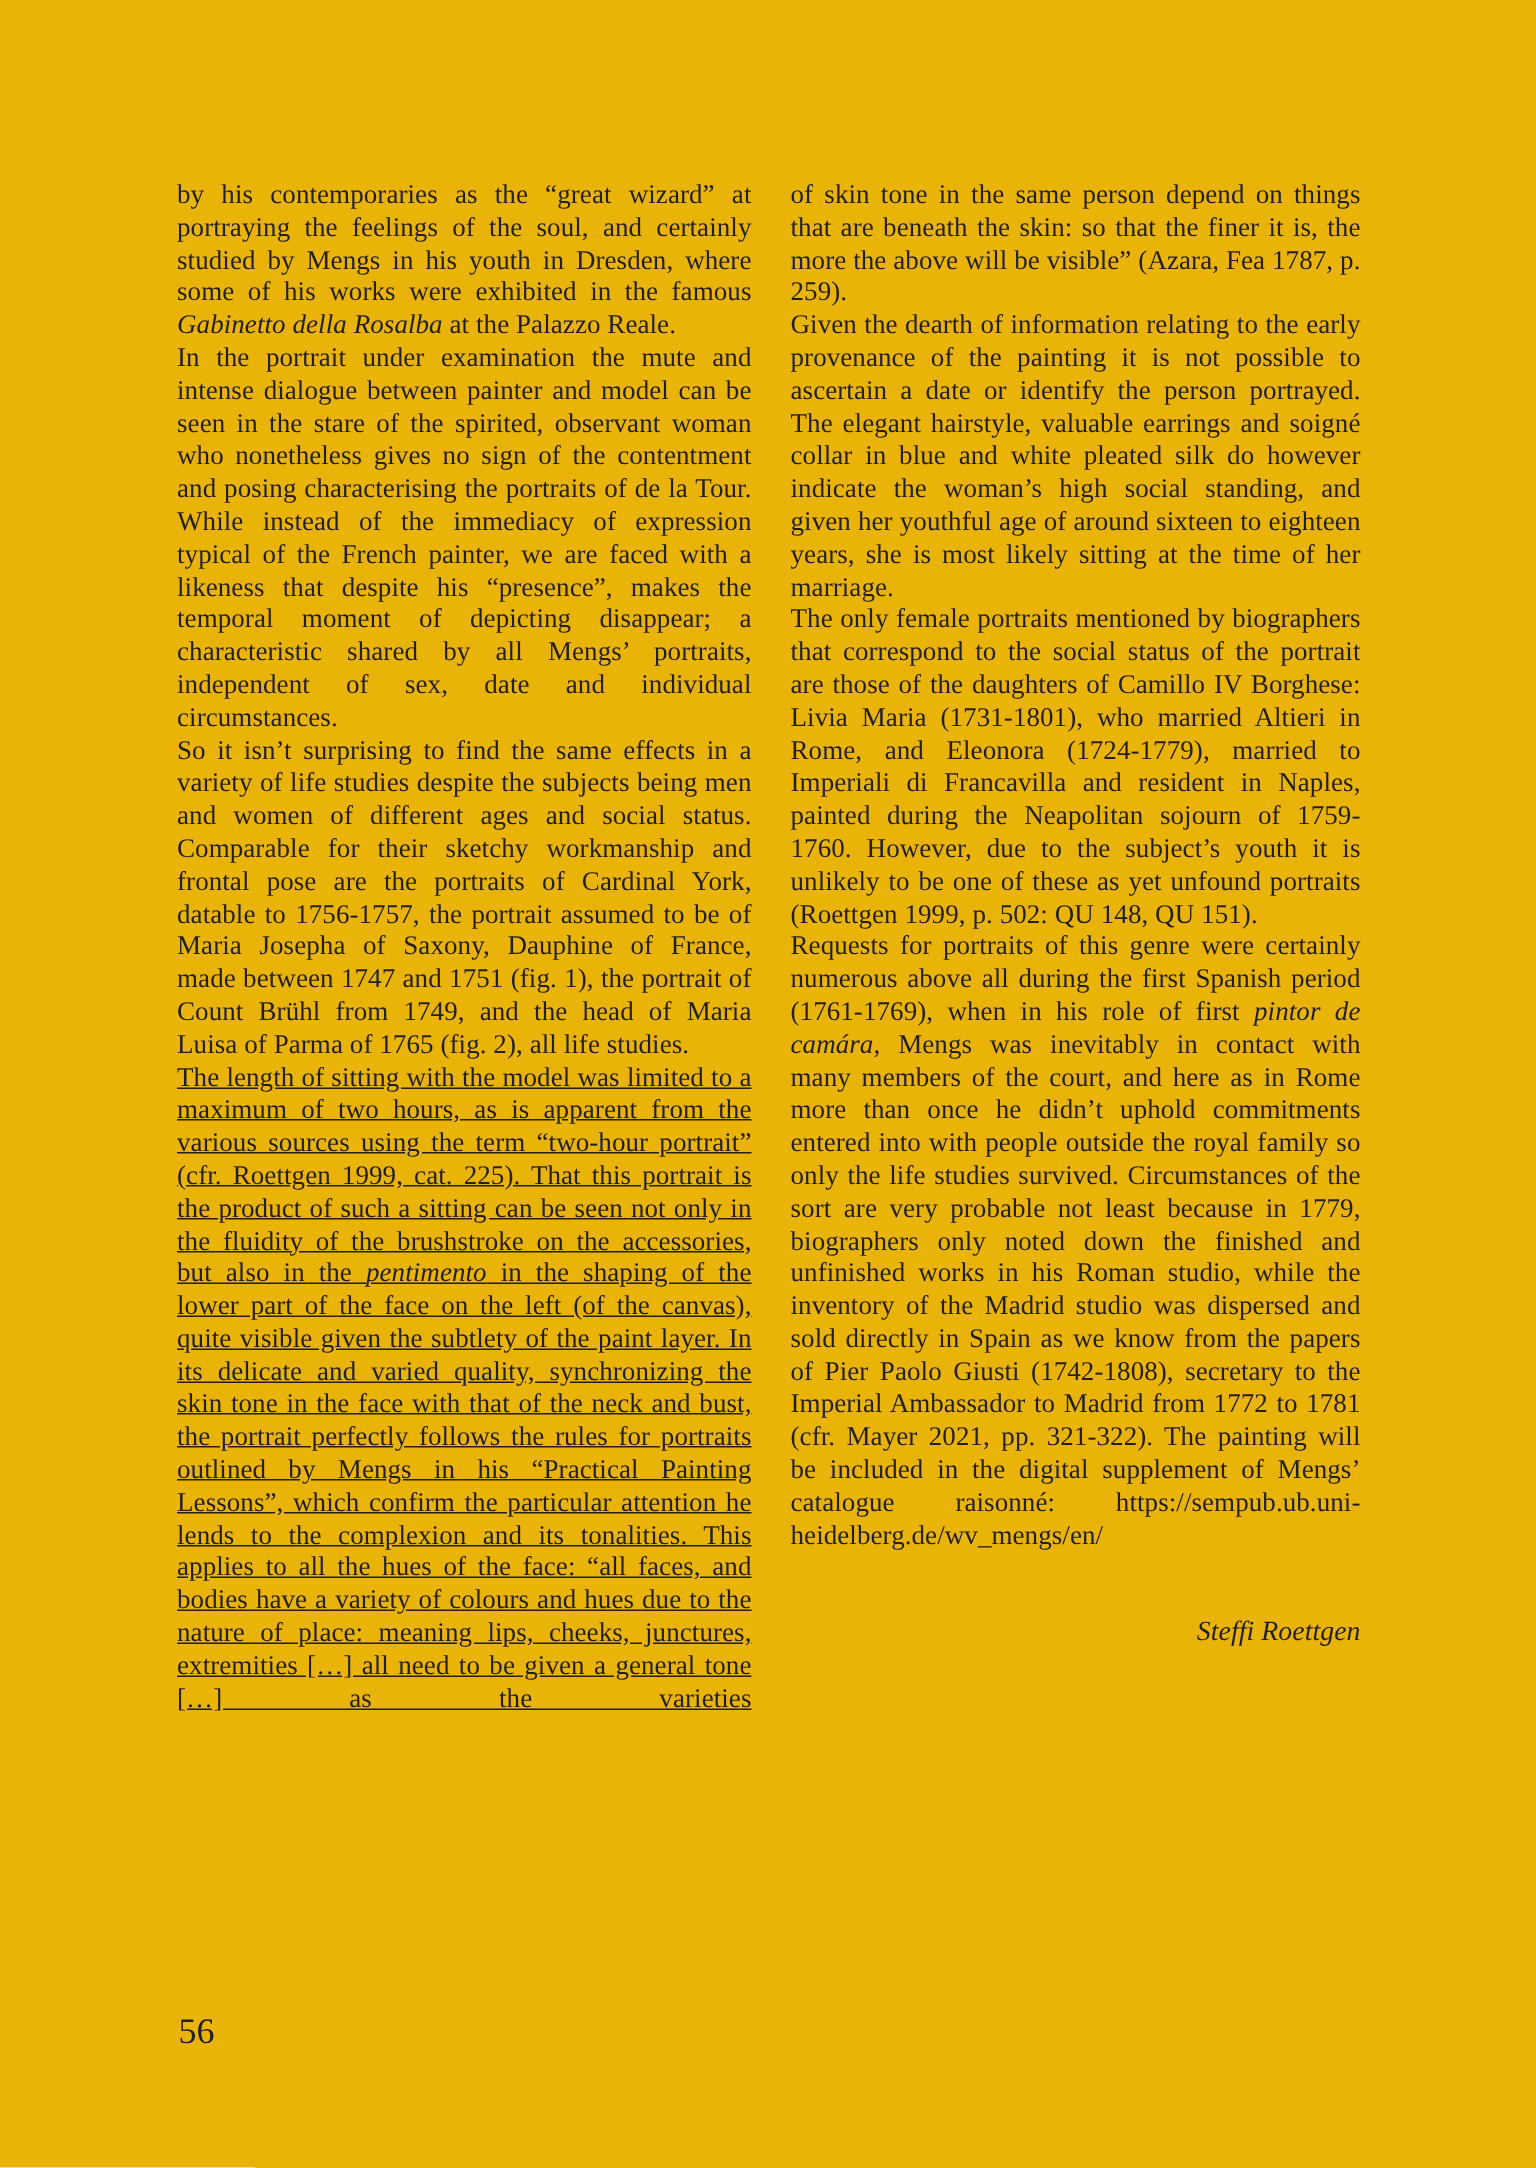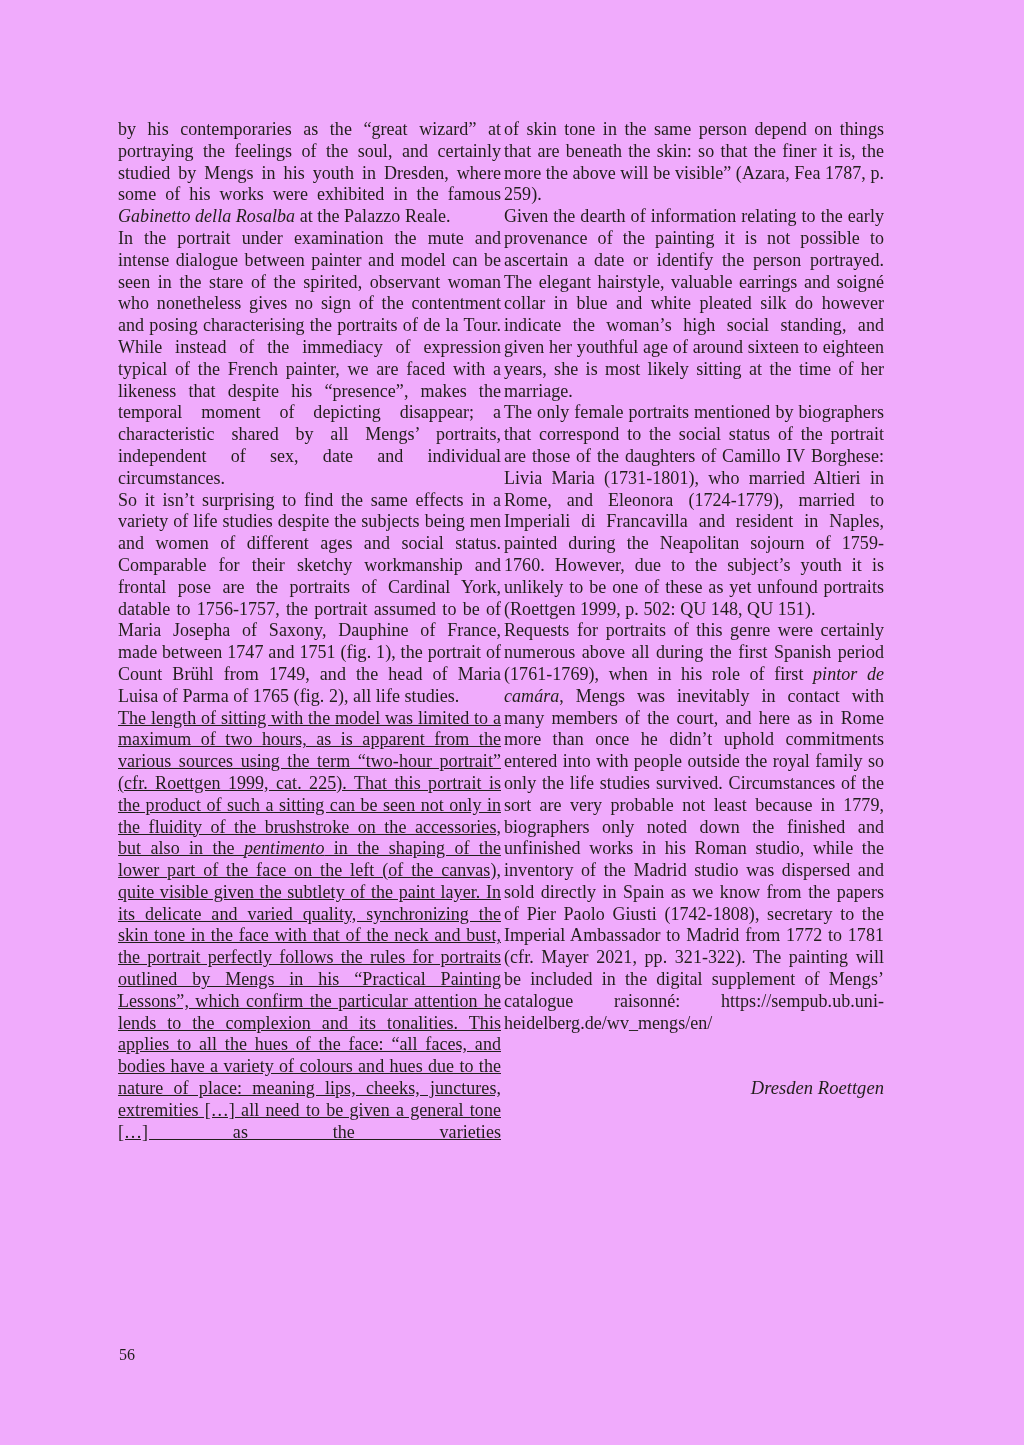--- a/index.html
+++ b/index.html
@@ -1,53 +1,53 @@
 <!DOCTYPE html>
 <html><head>
 <meta charset="utf-8">
 <style>
   * { margin: 0; padding: 0; box-sizing: border-box; }
   html, body { background: #ffffff; }
   .page {
     position: relative;
     width: 1024px;
     height: 1445px;
-    background: #f0abfc;
+    background: #eab308;
     font-family: "Liberation Serif", "DejaVu Serif", serif;
     color: #221f1c;
     overflow: hidden;
   }
   .col {
     position: absolute;
     top: 119px;
     text-align: justify;
     font-size: 18px;
     line-height: 21.8px;
     letter-spacing: 0.05px;
     font-feature-settings: "onum" 1;
   }
   .col-left  { left: 118px; width: 383px; }
-  .col-right { left: 504px; width: 380px; }
+  .col-right { left: 527px; width: 380px; }
   p.para {
     margin: 0;
     overflow-wrap: break-word;
   }
   p.para.cont { text-align-last: justify; text-decoration: underline; }
   .it { font-style: italic; }
   .signature {
     margin-top: 44px;
     text-align: right;
     font-style: italic;
     font-size: 18.5px;
   }
   .page-number {
     position: absolute;
     left: 119px;
     top: 1344px;
-    font-size: 16px;
+    font-size: 24px;
     line-height: 22px;
     font-feature-settings: "onum" 1;
   }
 </style>
 </head>
 <body>
 
 <div class="page">
 
   <div class="col col-left" id="left-col">
@@ -55,18 +55,18 @@
       <p class="para"><span>In the portrait under examination the mute and intense dialogue between painter and model can be seen in the stare of the spirited, observant woman who nonetheless gives no sign of the contentment and posing characterising the portraits of de la Tour. While instead of the immediacy of expression typical of the French painter, we are faced with a likeness that despite his “presence”, makes the temporal moment of depicting disappear; a characteristic shared by all Mengs’ portraits, independent of sex, date and individual circumstances.</span></p>
       <p class="para"><span>So it isn’t surprising to find the same effects in a variety of life studies despite the subjects being men and women of different ages and social status. Comparable for their sketchy workmanship and frontal pose are the portraits of Cardinal York, datable to 1756-1757, the portrait assumed to be of Maria Josepha of Saxony, Dauphine of France, made between 1747 and 1751 (fig. 1), the portrait of Count Brühl from 1749, and the head of Maria Luisa of Parma of 1765 (fig. 2), all life studies.</span></p>
       <p class="para cont"><span>The length of sitting with the model was limited to a maximum of two hours, as is apparent from the various sources using the term “two-hour portrait” (cfr. Roettgen 1999, cat. 225). That this portrait is the product of such a sitting can be seen not only in the fluidity of the brushstroke on the accessories, but also in the </span><span class="it">pentimento</span><span> in the shaping of the lower part of the face on the left (of the canvas), quite visible given the subtlety of the paint layer. In its delicate and varied quality, synchronizing the skin tone in the face with that of the neck and bust, the portrait perfectly follows the rules for portraits outlined by Mengs in his “Practical Painting Lessons”, which confirm the particular attention he lends to the complexion and its tonalities. This applies to all the hues of the face: “all faces, and bodies have a variety of colours and hues due to the nature of place: meaning lips, cheeks, junctures, extremities […] all need to be given a general tone […] as the varieties</span></p>
     </div>
 
   <div class="col col-right" id="right-col">
   <p class="para"><span>of skin tone in the same person depend on things that are beneath the skin: so that the finer it is, the more the above will be visible” (Azara, Fea 1787, p. 259).</span></p>
       <p class="para"><span>Given the dearth of information relating to the early provenance of the painting it is not possible to ascertain a date or identify the person portrayed. The elegant hairstyle, valuable earrings and soigné collar in blue and white pleated silk do however indicate the woman’s high social standing, and given her youthful age of around sixteen to eighteen years, she is most likely sitting at the time of her marriage.</span></p>
       <p class="para"><span>The only female portraits mentioned by biographers that correspond to the social status of the portrait are those of the daughters of Camillo IV Borghese: Livia Maria (1731-1801), who married Altieri in Rome, and Eleonora (1724-1779), married to Imperiali di Francavilla and resident in Naples, painted during the Neapolitan sojourn of 1759-1760. However, due to the subject’s youth it is unlikely to be one of these as yet unfound portraits (Roettgen 1999, p. 502: QU 148, QU 151).</span></p>
       <p class="para"><span>Requests for portraits of this genre were certainly numerous above all during the first Spanish period (1761-1769), when in his role of first </span><span class="it">pintor de camára</span><span>, Mengs was inevitably in contact with many members of the court, and here as in Rome more than once he didn’t uphold commitments entered into with people outside the royal family so only the life studies survived. Circumstances of the sort are very probable not least because in 1779, biographers only noted down the finished and unfinished works in his Roman studio, while the inventory of the Madrid studio was dispersed and sold directly in Spain as we know from the papers of Pier Paolo Giusti (1742-1808), secretary to the Imperial Ambassador to Madrid from 1772 to 1781 (cfr. Mayer 2021, pp. 321-322). The painting will be included in the digital supplement of Mengs’ catalogue raisonné: https://sempub.ub.uni-heidelberg.de/wv_mengs/en/</span></p>
-      <div class="signature">Dresden Roettgen</div>
+      <div class="signature">Steffi Roettgen</div>
     </div>
 
   <div class="page-number">56</div>
 
 </div>
 
 </body></html>

